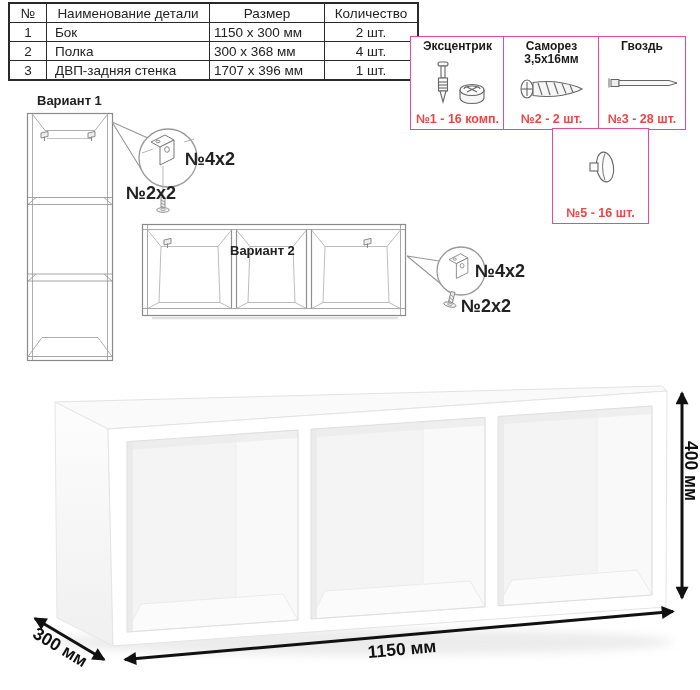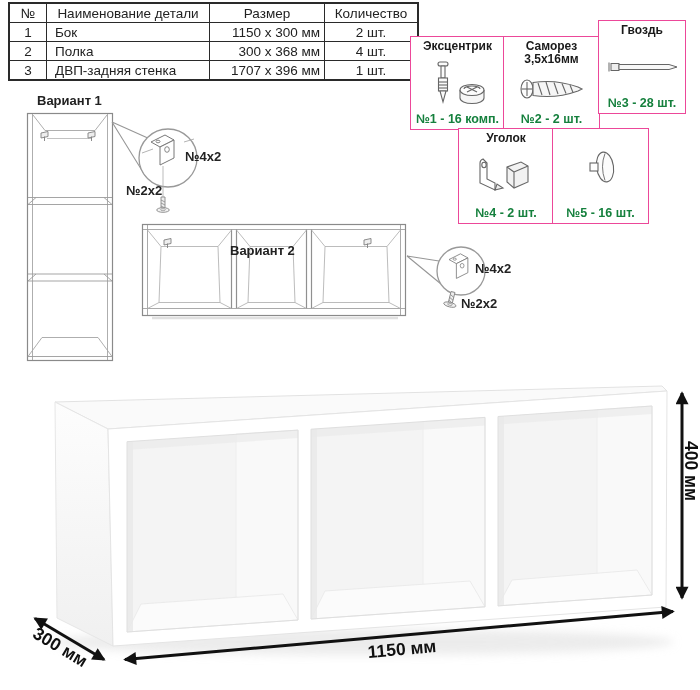--- a/index.html
+++ b/index.html
@@ -5,33 +5,33 @@
   html,body{margin:0;padding:0;background:#fff;}
   .sheet{position:relative;width:700px;height:690px;background:#fff;overflow:hidden;
          font-family:"Liberation Sans", sans-serif;color:#1c1c1c;}
   
   .parts-table{position:absolute;left:8px;top:2px;border-collapse:collapse;table-layout:fixed;}
   .parts-table td,.parts-table th{border:1.6px solid #2a2a2a;font-size:13.5px;font-weight:normal;
         height:18px;padding:0 4px;white-space:nowrap;overflow:hidden;color:#222;}
   .parts-table{border:2px solid #2a2a2a;}
   .col-num{width:28px;text-align:center;}
   .col-name{width:150px;text-align:left;padding-left:8px !important;}
-  .col-size{width:106px;text-align:right;}
+  .col-size{width:106px;text-align:left;}
   .col-qty{width:84px;text-align:center;}
   .parts-table .hdr{text-align:center;padding-left:4px !important;}
   
   .hw-cell{position:absolute;border:1px solid #ec4899;background:#fff;box-sizing:border-box;
            display:flex;flex-direction:column;align-items:center;justify-content:space-between;}
   .hw-title{font-size:12px;font-weight:bold;text-align:center;line-height:1.12;padding-top:3px;color:#1a1a1a;}
-  .hw-qty{font-size:12.5px;font-weight:bold;text-align:center;padding-bottom:3px;color:#15803d;}
+  .hw-qty{font-size:12.5px;font-weight:bold;text-align:center;padding-bottom:3px;color:#ef4444;}
   .hw-icon{flex:1 1 auto;display:flex;align-items:center;justify-content:center;}
   
   .lbl{position:absolute;font-weight:bold;color:#222;white-space:nowrap;}
   .lbl-variant{font-size:13px;}
-  .lbl-callout{font-size:13px;}
+  .lbl-callout{font-size:18px;}
   .lbl-dim{font-size:17.5px;color:#101010;}
   #dim-height{transform:rotate(90deg);transform-origin:0 0;}
   #dim-width{transform:rotate(-5deg);width:100px;text-align:center;}
   #dim-depth{transform:rotate(31deg);width:82px;text-align:center;}
   .lineart{position:absolute;left:0;top:0;}
 </style>
 </head>
 <body>
 
 <div class="sheet">
@@ -220,45 +220,32 @@
         <line x1="22" y1="12" x2="26" y2="24"></line>
           <line x1="30" y1="11" x2="34" y2="24"></line>
         <line x1="38" y1="11.5" x2="42" y2="23"></line>
           <line x1="46" y1="12.5" x2="50" y2="22.5"></line>
         <line x1="54" y1="14" x2="57" y2="21.5"></line>
       </svg>
     </div>
     <div class="hw-qty">№2 - 2 шт.</div>
   </div>
 
-  <div class="hw-cell" style="left:598px;top:20px;width:88px;height:94px;">
+  <div class="hw-cell" style="left:598px;top:36px;width:88px;height:94px;">
     <div class="hw-title">Гвоздь</div>
     <div class="hw-icon">
       <svg width="76" height="16" viewBox="0 0 76 16" fill="#f8f8f8" stroke="#666" stroke-width="1">
         <line x1="5" y1="3.5" x2="5" y2="12.5"></line>
         <rect x="7" y="4.5" width="8" height="7" fill="#eee"></rect>
         <path d="M15,5.5 h50 l8,2.5 l-8,2.5 h-50 z"></path>
       </svg>
     </div>
     <div class="hw-qty">№3 - 28 шт.</div>
   </div>
 
-  <div class="hw-cell" style="left:458px;top:128px;width:96px;height:96px;">
-    <div class="hw-title">Уголок</div>
-    <div class="hw-icon">
-      <svg width="62" height="46" viewBox="0 0 62 46" fill="#fff" stroke="#666" stroke-width="1.1">
-        <path d="M8,6 q-3,1 -3,4 L5,30 L20,37 L20,30 L12,26 L12,10 z"></path>
-        <ellipse cx="9" cy="12" rx="2.2" ry="2.7" fill="none"></ellipse>
-        <path d="M20,37 l8,-2 -6,-4 z" fill="#eee"></path>
-        <path d="M32,14 L46,9 L53,13 L53,29 L39,35 L32,29 z" fill="#f2f2f2"></path>
-        <path d="M39,19 L53,13 M39,19 L39,35 M32,14 L39,19" fill="none"></path>
-      </svg>
-    </div>
-    <div class="hw-qty">№4 - 2 шт.</div>
-  </div>
 
   <div class="hw-cell" style="left:552px;top:128px;width:97px;height:96px;">
     <div class="hw-icon">
       <svg width="42" height="46" viewBox="0 0 42 46" fill="#f6f6f6" stroke="#666" stroke-width="1.1">
         <ellipse cx="25" cy="22" rx="8.5" ry="15" transform="rotate(-8 25 22)" fill="#fcfcfc"></ellipse>
         <path d="M25,8.5 q-5,13 0,27" fill="none" stroke-width="0.9"></path>
         <rect x="10" y="18" width="8" height="8" fill="#fff"></rect>
       </svg>
     </div>
     <div class="hw-qty">№5 - 16 шт.</div>

